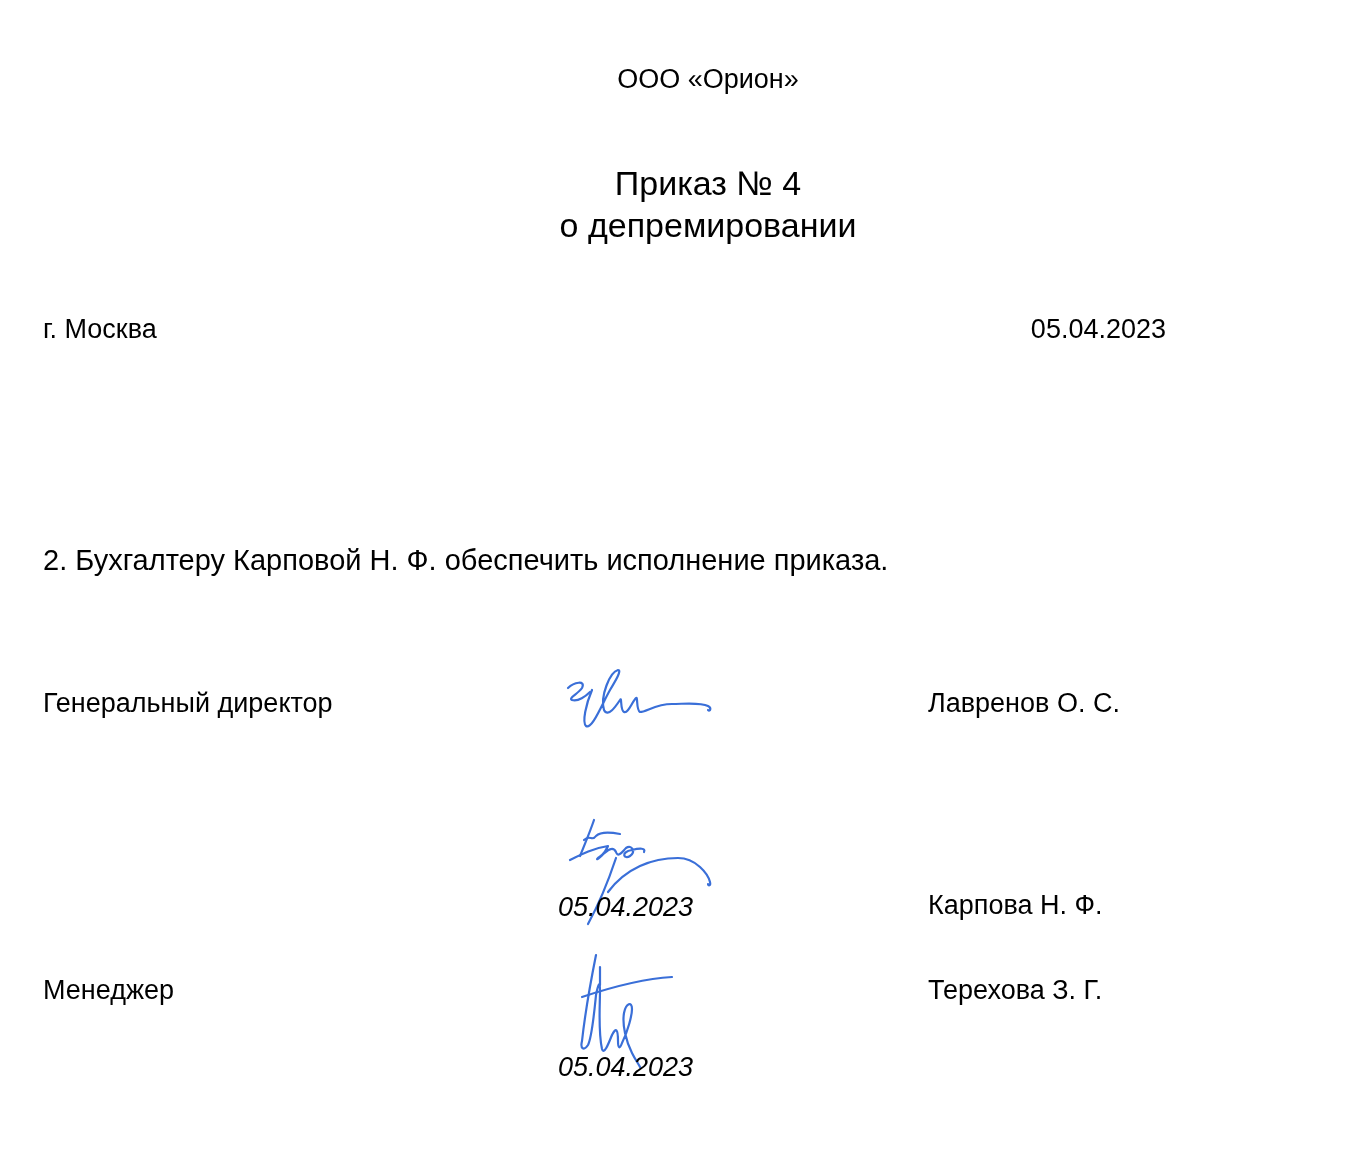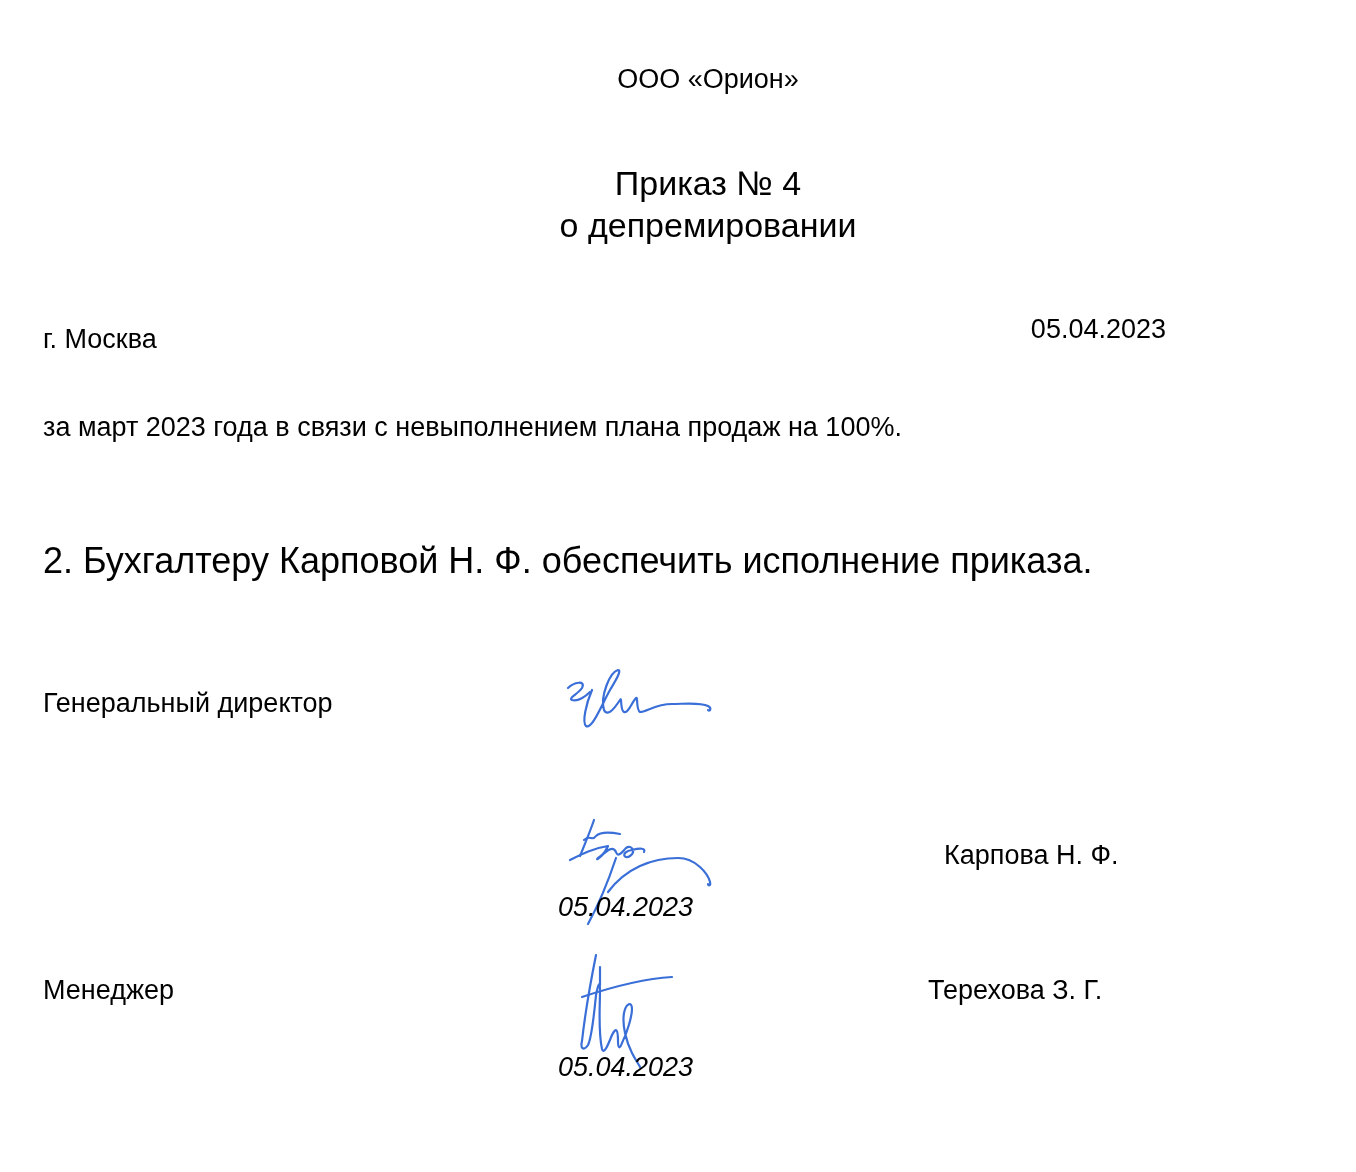--- a/index.html
+++ b/index.html
@@ -31,38 +31,38 @@
     }
     .title-block {
       left: 0; width: 1416px;
       top: 162px;
       text-align: center;
       font-size: 34px;
       line-height: 42px;
     }
     .title-block div { white-space: nowrap; }
     .city {
-      left: 43px; top: 320px;
+      left: 43px; top: 310px;
       font-size: 27px; line-height: 38px;
     }
     .date-top {
       right: 46px; top: 310px;
       font-size: 27px; line-height: 38px;
     }
     .body-text {
       left: 43px; top: 410px;
       font-size: 27px;
       line-height: 35px;
       white-space: normal;
       width: 1290px;
     }
     .body-text .line { white-space: nowrap; display: block; }
     .item2 {
       left: 43px; top: 543px;
-      font-size: 36px; line-height: 35px;
+      font-size: 29px; line-height: 35px;
     }
     .sig-role, .sig-name {
       font-size: 27px; line-height: 35px;
     }
     .sig-date {
       font-style: italic;
       font-size: 27px; line-height: 35px;
     }
     .acq {
       left: 43px; top: 785px;
@@ -89,41 +89,41 @@
 
   <div class="abs title-block">
     <div>Приказ № 4</div>
     <div>о депремировании</div>
   </div>
 
   <div class="abs city">г. Москва</div>
   <div class="abs date-top">05.04.2023</div>
 
   <div class="abs body-text">
-    <span class="line">за март 2023 года в связи с невыполнением плана продаж на 100%.</span>
   </div>
 
   <div class="abs item2">2. Бухгалтеру Карповой Н. Ф. обеспечить исполнение приказа.</div>
 
   <div class="abs sig-role" style="left:43px; top:686px;">Генеральный директор</div>
   <svg class="signature" style="left:560px; top:660px;" width="160" height="80" viewBox="0 0 160 80">
     <path d="M8 28 C14 22, 26 20, 22 28 C18 34, 8 38, 12 40 C18 42, 26 36, 30 32"></path>
     <path d="M32 30 C26 44, 22 62, 26 66 C32 70, 42 44, 50 30 C56 20, 62 10, 58 10 C50 12, 40 36, 44 50 C48 58, 56 46, 60 40 C62 36, 60 50, 64 52 C68 54, 72 42, 76 38 C78 36, 76 50, 80 52 C86 52, 96 44, 112 44 C124 44, 140 42, 148 46 C152 48, 150 52, 148 50"></path>
   </svg>
+  <div class="abs sig-name" style="left:928px; top:686px;">Лавренов О. С.</div>
 
 
   <svg class="signature" style="left:560px; top:812px;" width="160" height="120" viewBox="0 0 160 120">
     <path d="M34 8 C30 20, 24 34, 20 44"></path>
     <path d="M24 28 C30 22, 32 30, 36 24 C40 20, 50 20, 60 22"></path>
     <path d="M10 48 C22 42, 34 36, 48 34 C44 44, 34 50, 38 46 C44 42, 52 32, 56 40 C58 46, 62 40, 66 36 C72 32, 76 40, 70 44 C64 48, 60 40, 72 38 C80 36, 86 36, 84 40"></path>
     <path d="M56 46 C50 64, 40 90, 28 112"></path>
     <path d="M48 80 C66 56, 92 46, 118 46 C136 46, 148 62, 150 70 C151 74, 148 74, 148 72"></path>
   </svg>
   <div class="abs sig-date" style="left:558px; top:890px;">05.04.2023</div>
-  <div class="abs sig-name" style="left:928px; top:838px;margin-left:16px;">Карпова Н. Ф.</div>
+  <div class="abs sig-name" style="left:928px; top:888px;">Карпова Н. Ф.</div>
 
   <div class="abs sig-role" style="left:43px; top:973px;">Менеджер</div>
   <svg class="signature" style="left:560px; top:945px;" width="160" height="130" viewBox="0 0 160 130">
     <path d="M36 10 C32 30, 26 60, 22 96 C20 104, 24 106, 28 100 C32 92, 34 70, 36 50 C38 40, 40 34, 40 46 C40 60, 38 86, 42 104 C44 110, 48 100, 52 90 C56 82, 58 84, 58 96 C58 104, 60 104, 62 98 C68 86, 72 70, 72 64 C72 56, 66 58, 64 68 C62 80, 66 96, 72 108 C76 116, 78 118, 80 122"></path>
     <path d="M40 40 L40 22"></path>
     <path d="M22 52 C46 44, 78 34, 112 32"></path>
   </svg>
   <div class="abs sig-date" style="left:558px; top:1050px;">05.04.2023</div>
   <div class="abs sig-name" style="left:928px; top:973px;">Терехова З. Г.</div>
 

